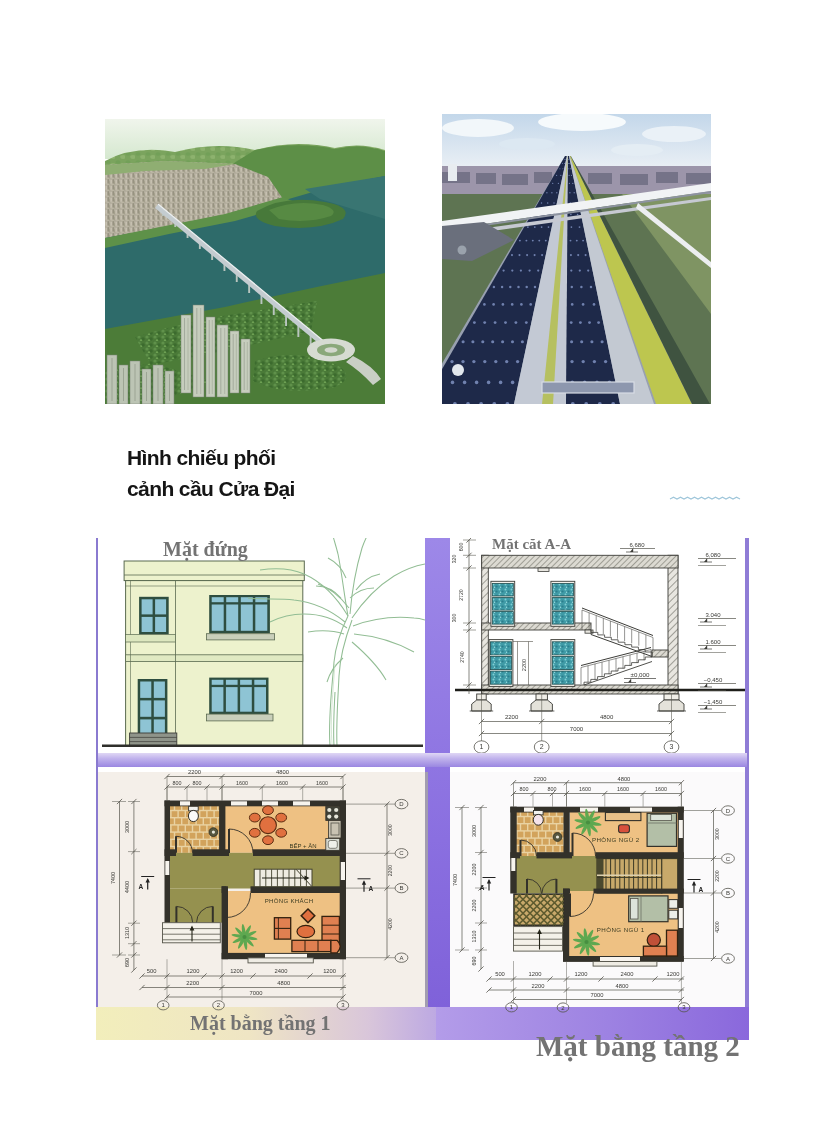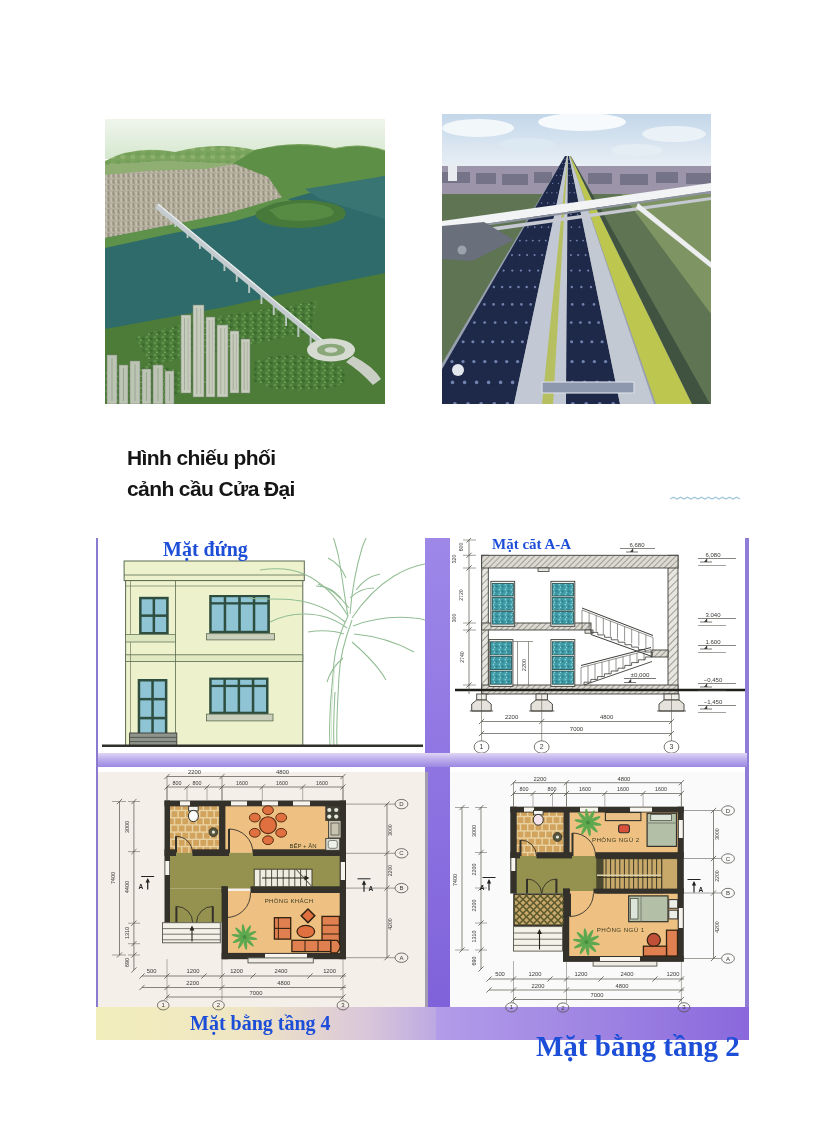--- a/index.html
+++ b/index.html
@@ -1,21 +1,21 @@
 <!DOCTYPE html>
 <html><head>
 <meta charset="utf-8">
 <style>
   html,body{margin:0;padding:0;background:#fff;}
   #page{position:relative;width:816px;height:1123px;background:#fff;overflow:hidden;
         font-family:"Liberation Sans",sans-serif;}
   .abs{position:absolute;}
   .cap{font-family:"Liberation Sans",sans-serif;font-weight:bold;color:#151515;
        font-size:21px;line-height:30.5px;letter-spacing:-0.6px;}
-  .redtitle{font-family:"Liberation Serif",serif;font-weight:bold;color:#1d4ed8;white-space:nowrap;}
+  .redtitle{font-family:"Liberation Serif",serif;font-weight:bold;color:#737373;white-space:nowrap;}
 </style>
 </head>
 <body>
 <div id="page">
 
 <div class="abs" style="left:105px;top:119px;width:280px;height:285px;"><svg width="280" height="285" viewBox="0 0 280 285" xmlns="http://www.w3.org/2000/svg">
         <defs>
           <linearGradient id="p1sky" x1="0" y1="0" x2="0" y2="1">
             <stop offset="0" stop-color="#f0f5ec"></stop>
             <stop offset="1" stop-color="#d5e8cf"></stop>
@@ -1107,17 +1107,17 @@
           <ellipse cx="113.0" cy="235.5" rx="5.8" ry="4.6" fill="none" stroke="#55544c" stroke-width="0.8"></ellipse>
           <text x="113.0" y="237.6" font-family="&quot;Liberation Sans&quot;,sans-serif" font-size="6" fill="#3a3a36" text-anchor="middle">2</text>
           <ellipse cx="234.0" cy="235.3" rx="5.8" ry="4.6" fill="none" stroke="#55544c" stroke-width="0.8"></ellipse>
           <text x="234.0" y="237.4" font-family="&quot;Liberation Sans&quot;,sans-serif" font-size="6" fill="#3a3a36" text-anchor="middle">3</text>
         </svg></div>
 
 <div class="abs redtitle" style="left:67px;top:0px;font-size:20px;">Mặt đứng</div>
 
 <div class="abs redtitle" style="left:396px;top:-2px;font-size:15px;">Mặt căt A-A</div>
 
-<div class="abs redtitle" style="left:94px;top:474px;font-size:20px;">Mặt bằng tầng 4</div>
+<div class="abs redtitle" style="left:94px;top:474px;font-size:20px;">Mặt bằng tầng 1</div>
 
 <div class="abs redtitle" style="left:440px;top:471px;font-size:29px;margin-top:21px;">Mặt bằng tầng 2</div>
 </div>
 </div>
 
 </body></html>

